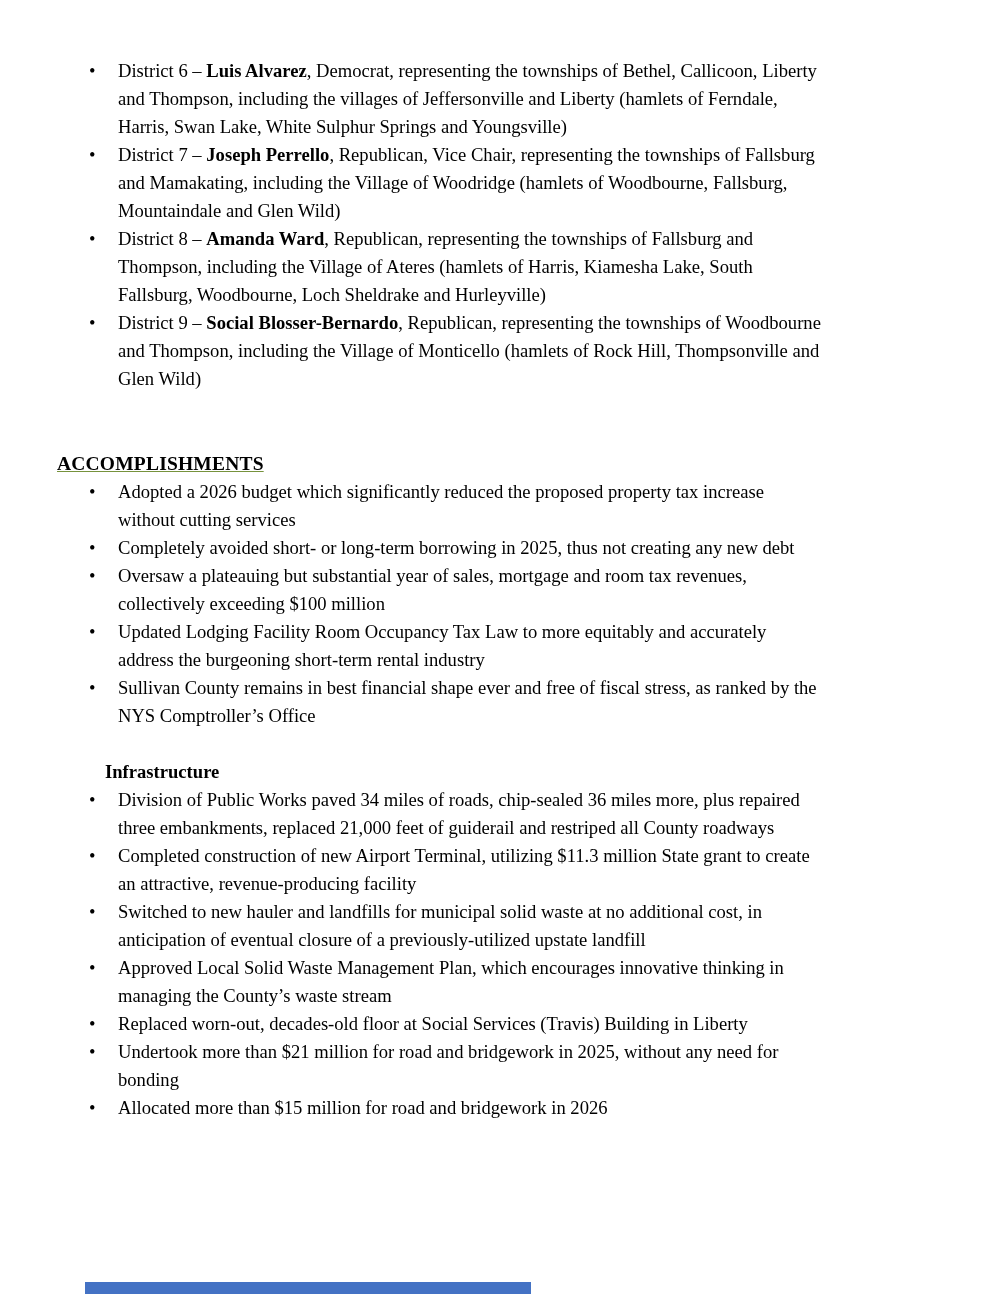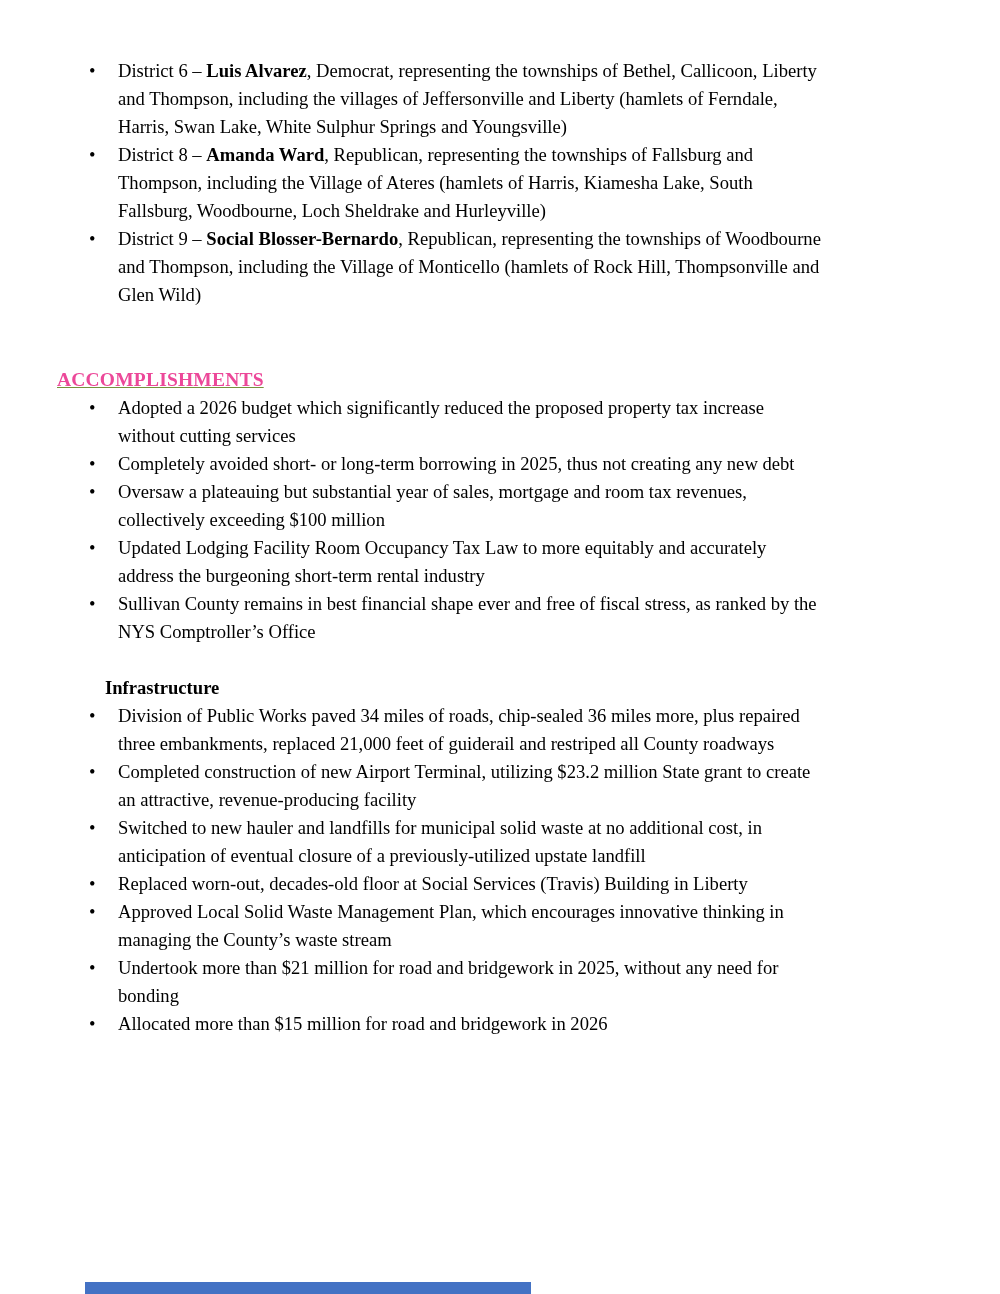--- a/index.html
+++ b/index.html
@@ -65,45 +65,48 @@
 </head>
 <body>
 
 <div class="page">
 
   <ul class="doc-list">
     <li>
       <span>District 6 – </span><span class="bold">Luis Alvarez</span><span>, Democrat, representing the townships of Bethel, Callicoon, Liberty and Thompson, including the villages of Jeffersonville and Liberty (hamlets of Ferndale, Harris, Swan Lake, White Sulphur Springs and Youngsville)</span>
     </li>
     <li>
+      <span>District 7 – </span><span class="bold">Joseph Perrello</span><span>, Republican, Vice Chair, representing the townships of Fallsburg and Mamakating, including the Village of Woodridge (hamlets of Woodbourne, Fallsburg, Mountaindale and Glen Wild)</span>
+    </li>
+    <li>
       <span>District 8 – </span><span class="bold">Amanda Ward</span><span>, Republican, representing the townships of Fallsburg and Thompson, including the Village of Ateres (hamlets of Harris, Kiamesha Lake, South Fallsburg, Woodbourne, Loch Sheldrake and Hurleyville)</span>
     </li>
     <li>
       <span>District 9 – </span><span class="bold">Social Blosser-Bernardo</span><span>, Republican, representing the townships of Woodbourne and Thompson, including the Village of Monticello (hamlets of Rock Hill, Thompsonville and Glen Wild)</span>
     </li>
   </ul>
 
   <div class="section-gap-large">
-    <span class="accomplishments-heading" id="acc-heading" style="color: #ec4899; text-decoration-color: rgb(118, 146, 60);">ACCOMPLISHMENTS</span>
+    <span class="accomplishments-heading" id="acc-heading" style="color: #000000; text-decoration-color: rgb(118, 146, 60);">ACCOMPLISHMENTS</span>
   </div>
 
   <ul class="doc-list">
     <li>Adopted a 2026 budget which significantly reduced the proposed property tax increase without cutting services</li>
     <li>Completely avoided short- or long-term borrowing in 2025, thus not creating any new debt</li>
     <li>Oversaw a plateauing but substantial year of sales, mortgage and room tax revenues, collectively exceeding $100 million</li>
     <li>Updated Lodging Facility Room Occupancy Tax Law to more equitably and accurately address the burgeoning short-term rental industry</li>
     <li>Sullivan County remains in best financial shape ever and free of fiscal stress, as ranked by the NYS Comptroller’s Office</li>
   </ul>
 
   <div class="section-title section-gap-small">Infrastructure</div>
   <ul class="doc-list">
     <li>Division of Public Works paved 34 miles of roads, chip-sealed 36 miles more, plus repaired three embankments, replaced 21,000 feet of guiderail and restriped all County roadways</li>
-    <li>Completed construction of new Airport Terminal, utilizing $23.2 million State grant to create an attractive, revenue-producing facility</li>
+    <li>Completed construction of new Airport Terminal, utilizing $11.3 million State grant to create an attractive, revenue-producing facility</li>
     <li>Switched to new hauler and landfills for municipal solid waste at no additional cost, in anticipation of eventual closure of a previously-utilized upstate landfill</li>
+    <li>Approved Local Solid Waste Management Plan, which encourages innovative thinking in managing the County’s waste stream</li>
     <li>Replaced worn-out, decades-old floor at Social Services (Travis) Building in Liberty</li>
-    <li>Approved Local Solid Waste Management Plan, which encourages innovative thinking in managing the County’s waste stream</li>
     <li>Undertook more than $21 million for road and bridgework in 2025, without any need for bonding</li>
     <li>Allocated more than $15 million for road and bridgework in 2026</li>
   </ul>
 
 </div>
 
 <div class="bottom-bar" id="bottom-bar" style="background: rgb(68, 114, 196);"></div>
 
 </body></html>

